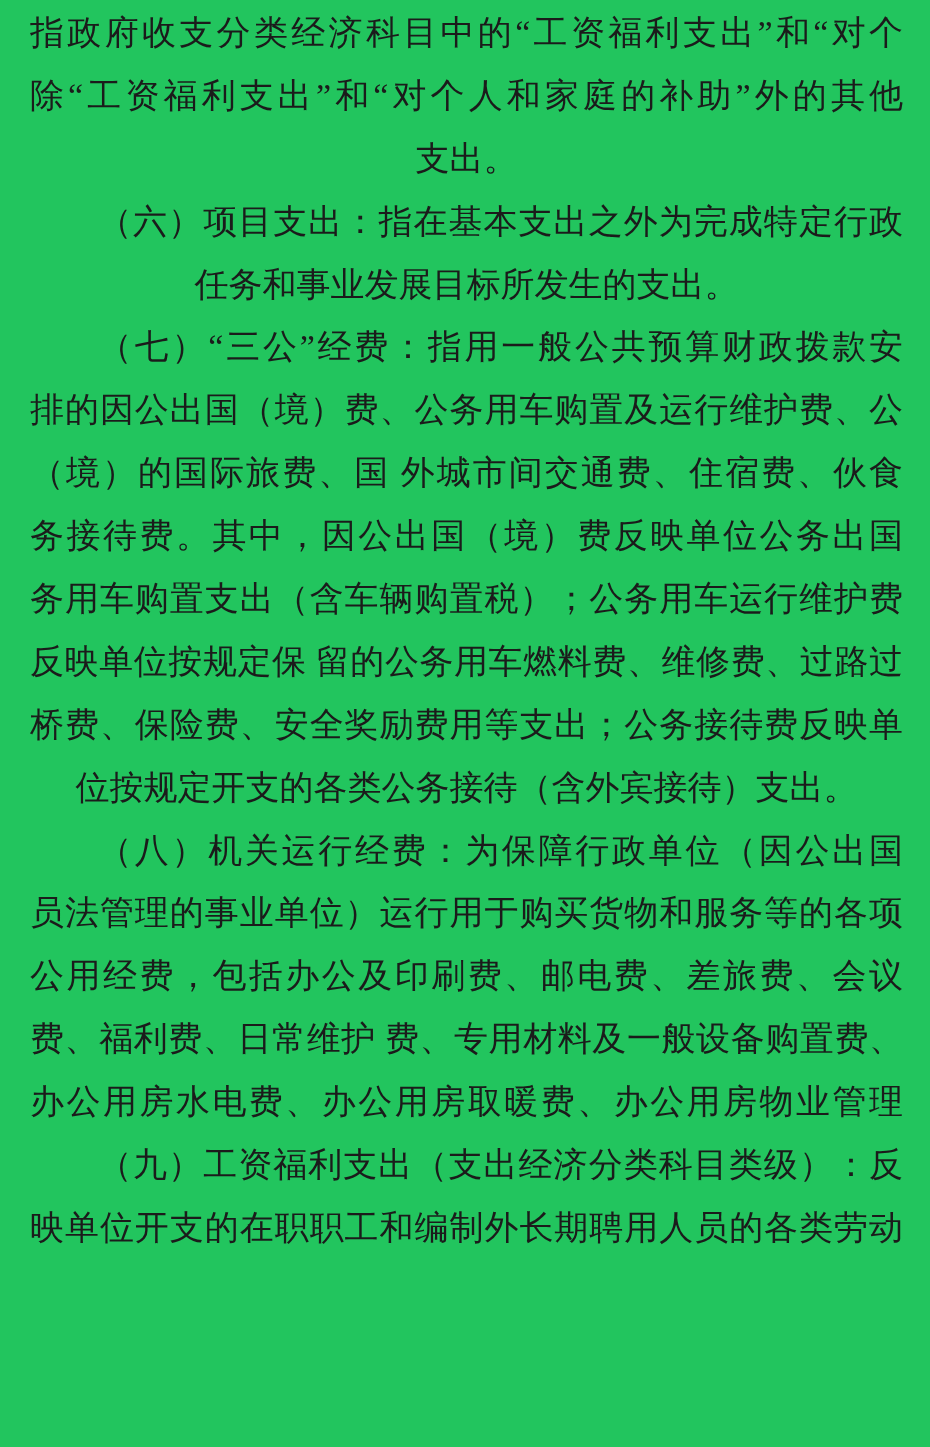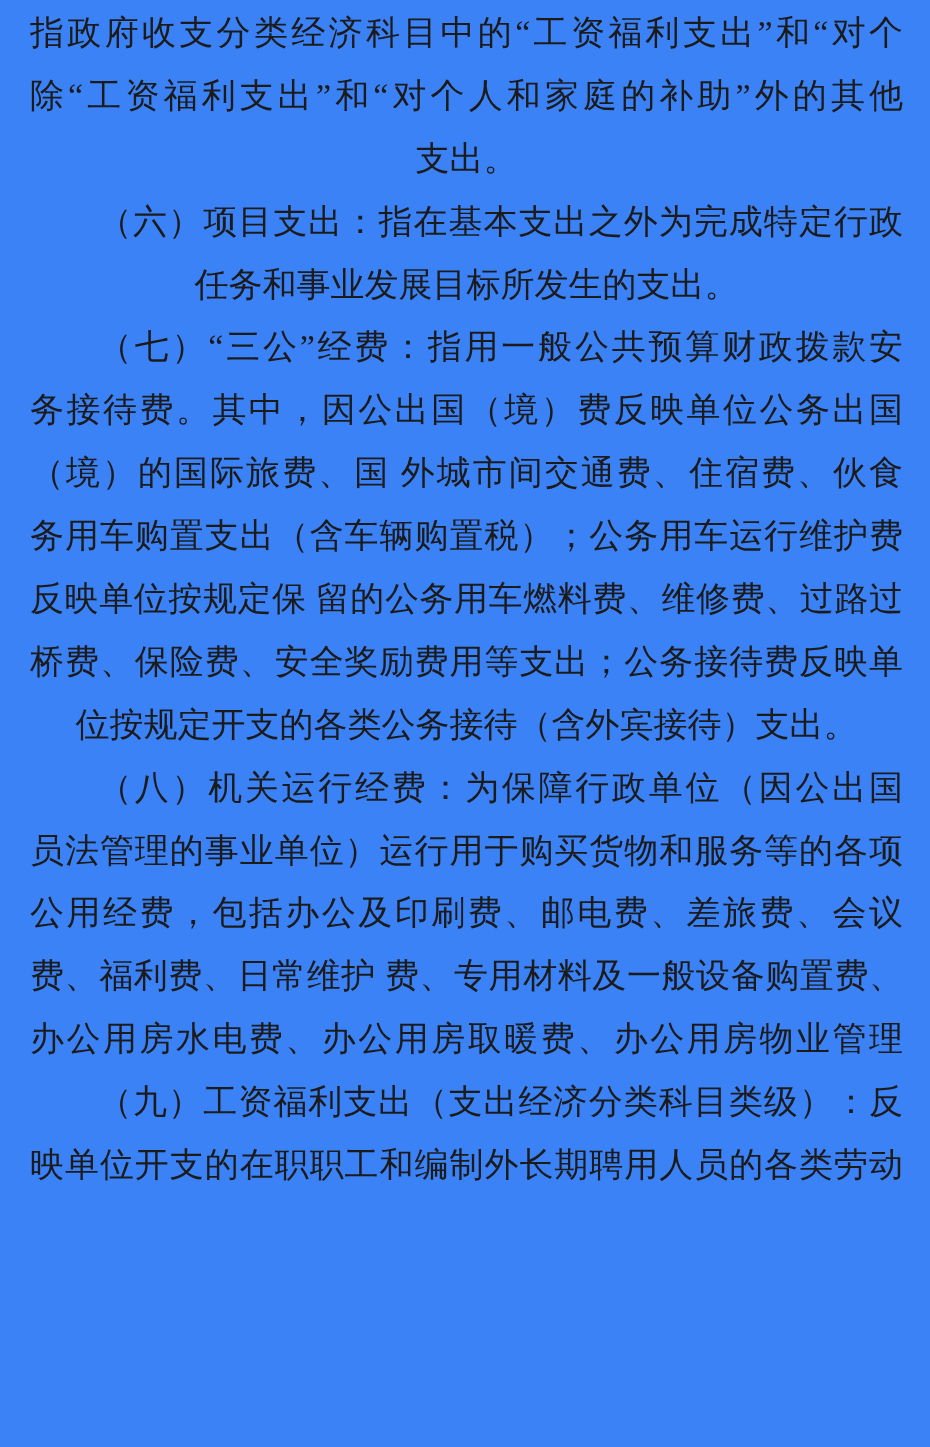--- a/index.html
+++ b/index.html
@@ -4,21 +4,21 @@
 <style>
   html, body {
     margin: 0;
     padding: 0;
     background: #ffffff;
   }
   .page {
     position: relative;
     width: 930px;
     height: 1447px;
-    background: #3b82f6;
+    background: #22c55e;
     box-sizing: border-box;
     padding: 2px 27px 0 30px;
     overflow: hidden;
   }
   .text-block {
     width: 873px;
   }
   .line {
     font-family: "Liberation Serif", "DejaVu Serif", serif;
     font-size: 34px;
@@ -44,22 +44,23 @@
 <body>
 
 <div class="page">
   <div class="text-block">
       <div class="line justify"><span>指政府收支分类经济科目中的“工资福利支出”和“对个</span></div>
       <div class="line justify"><span>除“工资福利支出”和“对个人和家庭的补助”外的其他</span></div>
       <div class="line"><span>支出。</span></div>
       <div class="line justify indent"><span class="bold">（六）项目支出：</span><span>指在基本支出之外为完成特定行政</span></div>
       <div class="line"><span>任务和事业发展目标所发生的支出。</span></div>
       <div class="line justify indent"><span class="bold">（七）“三公”经费：</span><span>指用一般公共预算财政拨款安</span></div>
+      <div class="line justify"><span>排的因公出国（境）费、公务用车购置及运行维护费、公</span></div>
+      <div class="line justify"><span>（境）的国际旅费、国 外城市间交通费、住宿费、伙食</span></div>
       <div class="line justify"><span>务接待费。其中，因公出国（境）费反映单位公务出国</span></div>
-      <div class="line justify"><span>（境）的国际旅费、国 外城市间交通费、住宿费、伙食</span></div>
       <div class="line justify"><span>务用车购置支出（含车辆购置税）；公务用车运行维护费</span></div>
       <div class="line justify"><span>反映单位按规定保 留的公务用车燃料费、维修费、过路过</span></div>
       <div class="line justify"><span>桥费、保险费、安全奖励费用等支出；公务接待费反映单</span></div>
       <div class="line"><span>位按规定开支的各类公务接待（含外宾接待）支出。</span></div>
       <div class="line justify indent"><span class="bold">（八）机关运行经费：</span><span>为保障行政单位（因公出国</span></div>
       <div class="line justify"><span>员法管理的事业单位）运行用于购买货物和服务等的各项</span></div>
       <div class="line justify"><span>公用经费，包括办公及印刷费、邮电费、差旅费、会议</span></div>
       <div class="line justify"><span>费、福利费、日常维护 费、专用材料及一般设备购置费、</span></div>
       <div class="line justify"><span>办公用房水电费、办公用房取暖费、办公用房物业管理</span></div>
       <div class="line justify indent"><span class="bold">（九）工资福利支出（支出经济分类科目类级）：</span><span>反</span></div>

